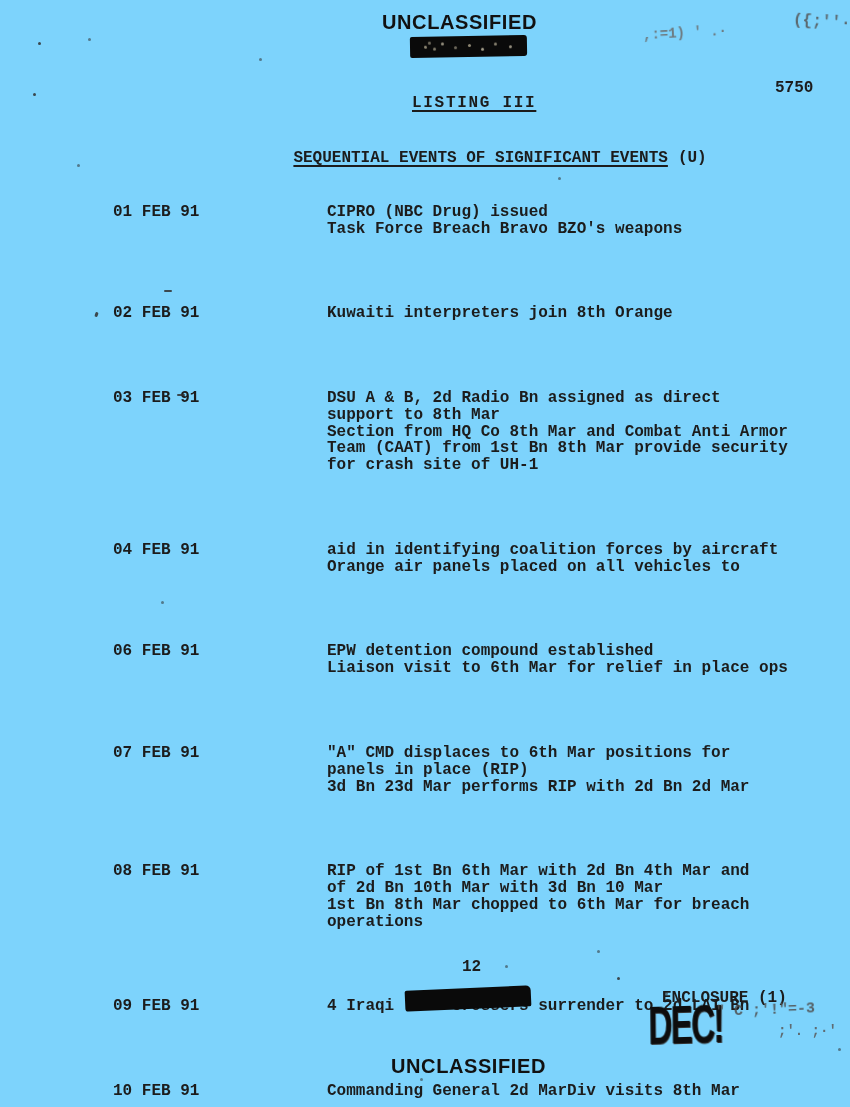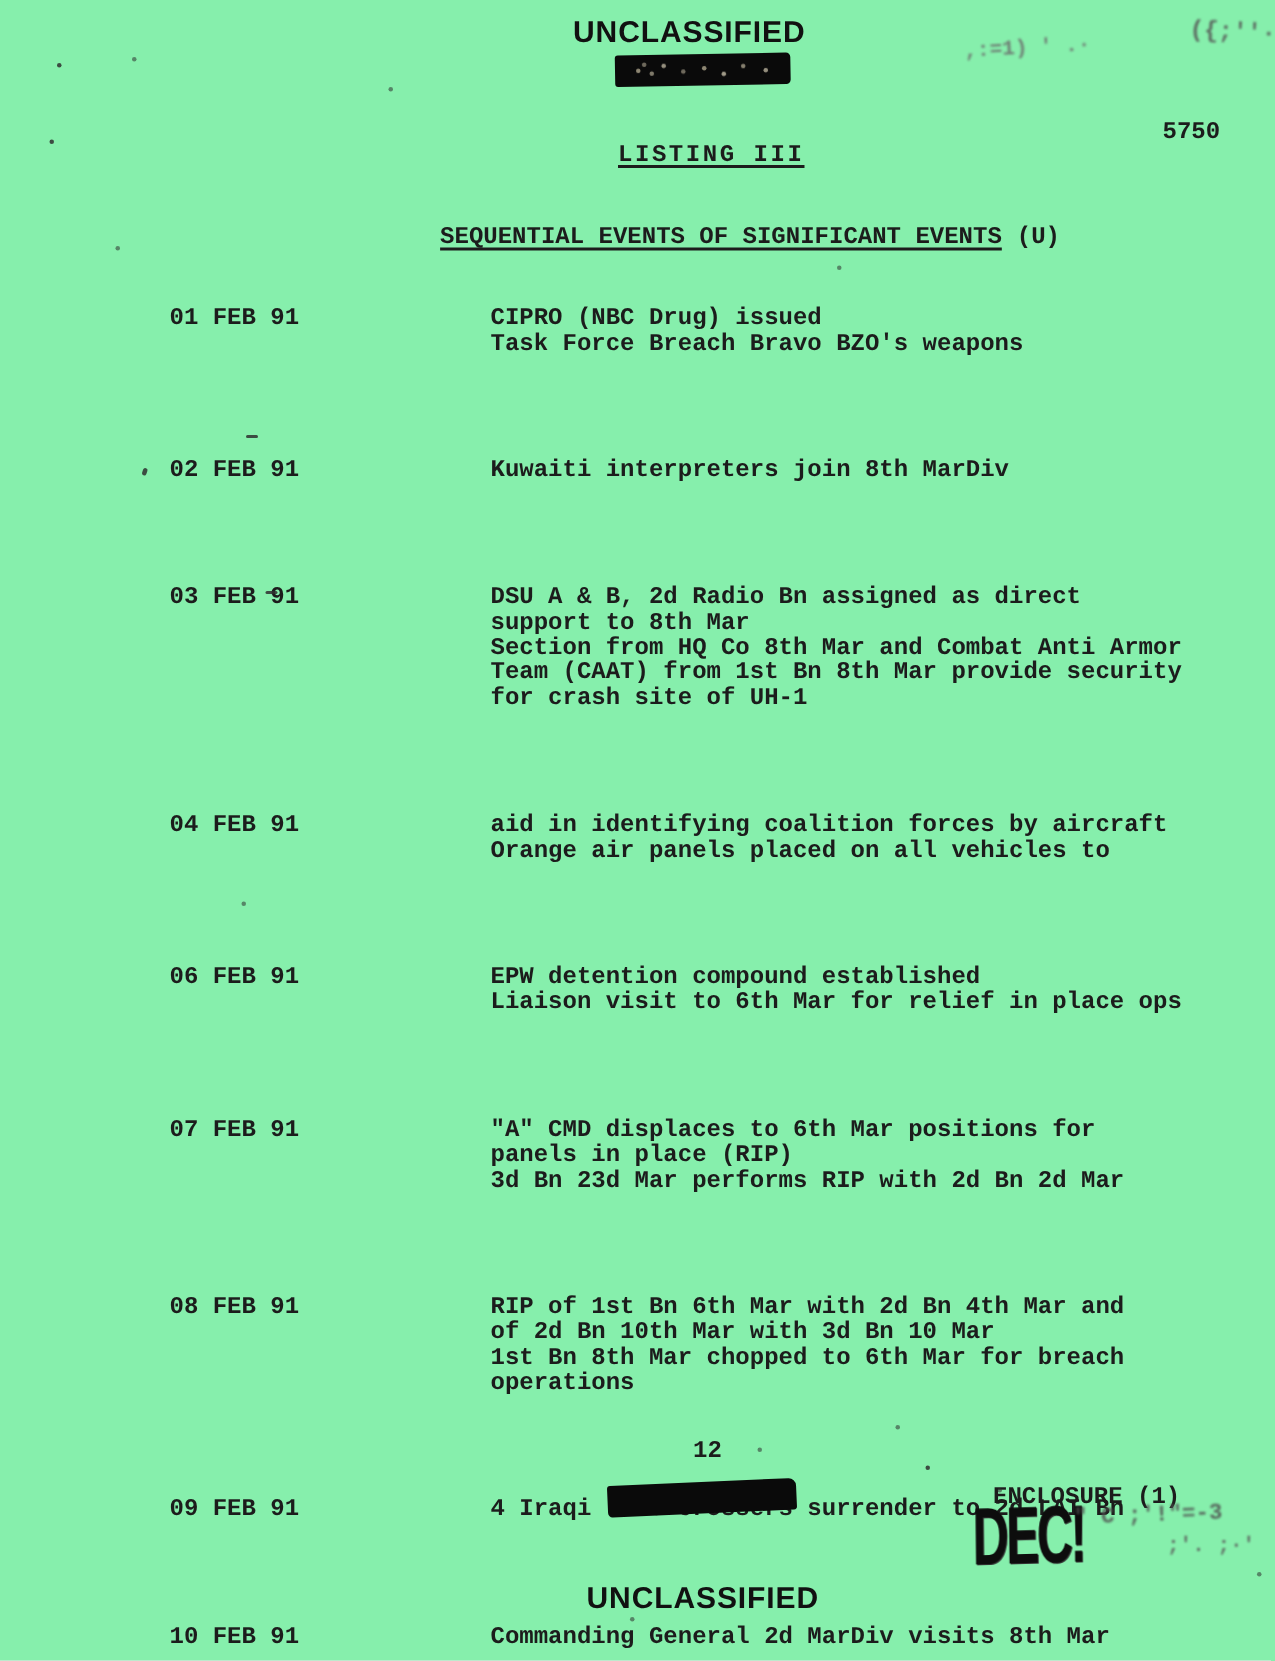--- a/index.html
+++ b/index.html
@@ -1,20 +1,20 @@
 <!DOCTYPE html>
 <html><head>
 <meta charset="utf-8">
 <style>
   * { margin: 0; padding: 0; box-sizing: border-box; }
   html, body { background: #e8e8e8; }
   body { width: 850px; height: 1107px; position: relative; }
   .page {
     position: absolute; left: 0; top: 0; width: 850px; height: 1107px;
-    background: #86efac; overflow: hidden;
+    background: #7dd3fc; overflow: hidden;
     font-family: "Liberation Mono", "DejaVu Sans Mono", monospace;
     color: #1a1a1a;
   }
   .abs { position: absolute; }
   .mono {
     font-family: "Liberation Mono", "DejaVu Sans Mono", monospace;
     font-weight: 700; font-size: 16px; line-height: 16.9px; white-space: pre;
     color: #1c1c1c;
   }
   .sans-bold {
@@ -111,21 +111,21 @@
   </div>
 
   <div class="abs mono events" id="events">
     <div class="event">
       <div class="event-date">01 FEB 91</div>
       <div class="event-lines"><div class="evline">CIPRO (NBC Drug) issued</div><div class="evline">Task Force Breach Bravo BZO's weapons</div></div>
     </div>
   
     <div class="event">
       <div class="event-date">02 FEB 91</div>
-      <div class="event-lines"><div class="evline">Kuwaiti interpreters join 8th MarDiv</div></div>
+      <div class="event-lines"><div class="evline">Kuwaiti interpreters join 8th Orange</div></div>
     </div>
   
     <div class="event">
       <div class="event-date">03 FEB 91</div>
       <div class="event-lines"><div class="evline">DSU A &amp; B, 2d Radio Bn assigned as direct</div><div class="evline">support to 8th Mar</div><div class="evline">Section from HQ Co 8th Mar and Combat Anti Armor</div><div class="evline">Team (CAAT) from 1st Bn 8th Mar provide security</div><div class="evline">for crash site of UH-1</div></div>
     </div>
   
     <div class="event">
       <div class="event-date">04 FEB 91</div>
       <div class="event-lines"><div class="evline">aid in identifying coalition forces by aircraft</div><div class="evline">Orange air panels placed on all vehicles to</div></div>

